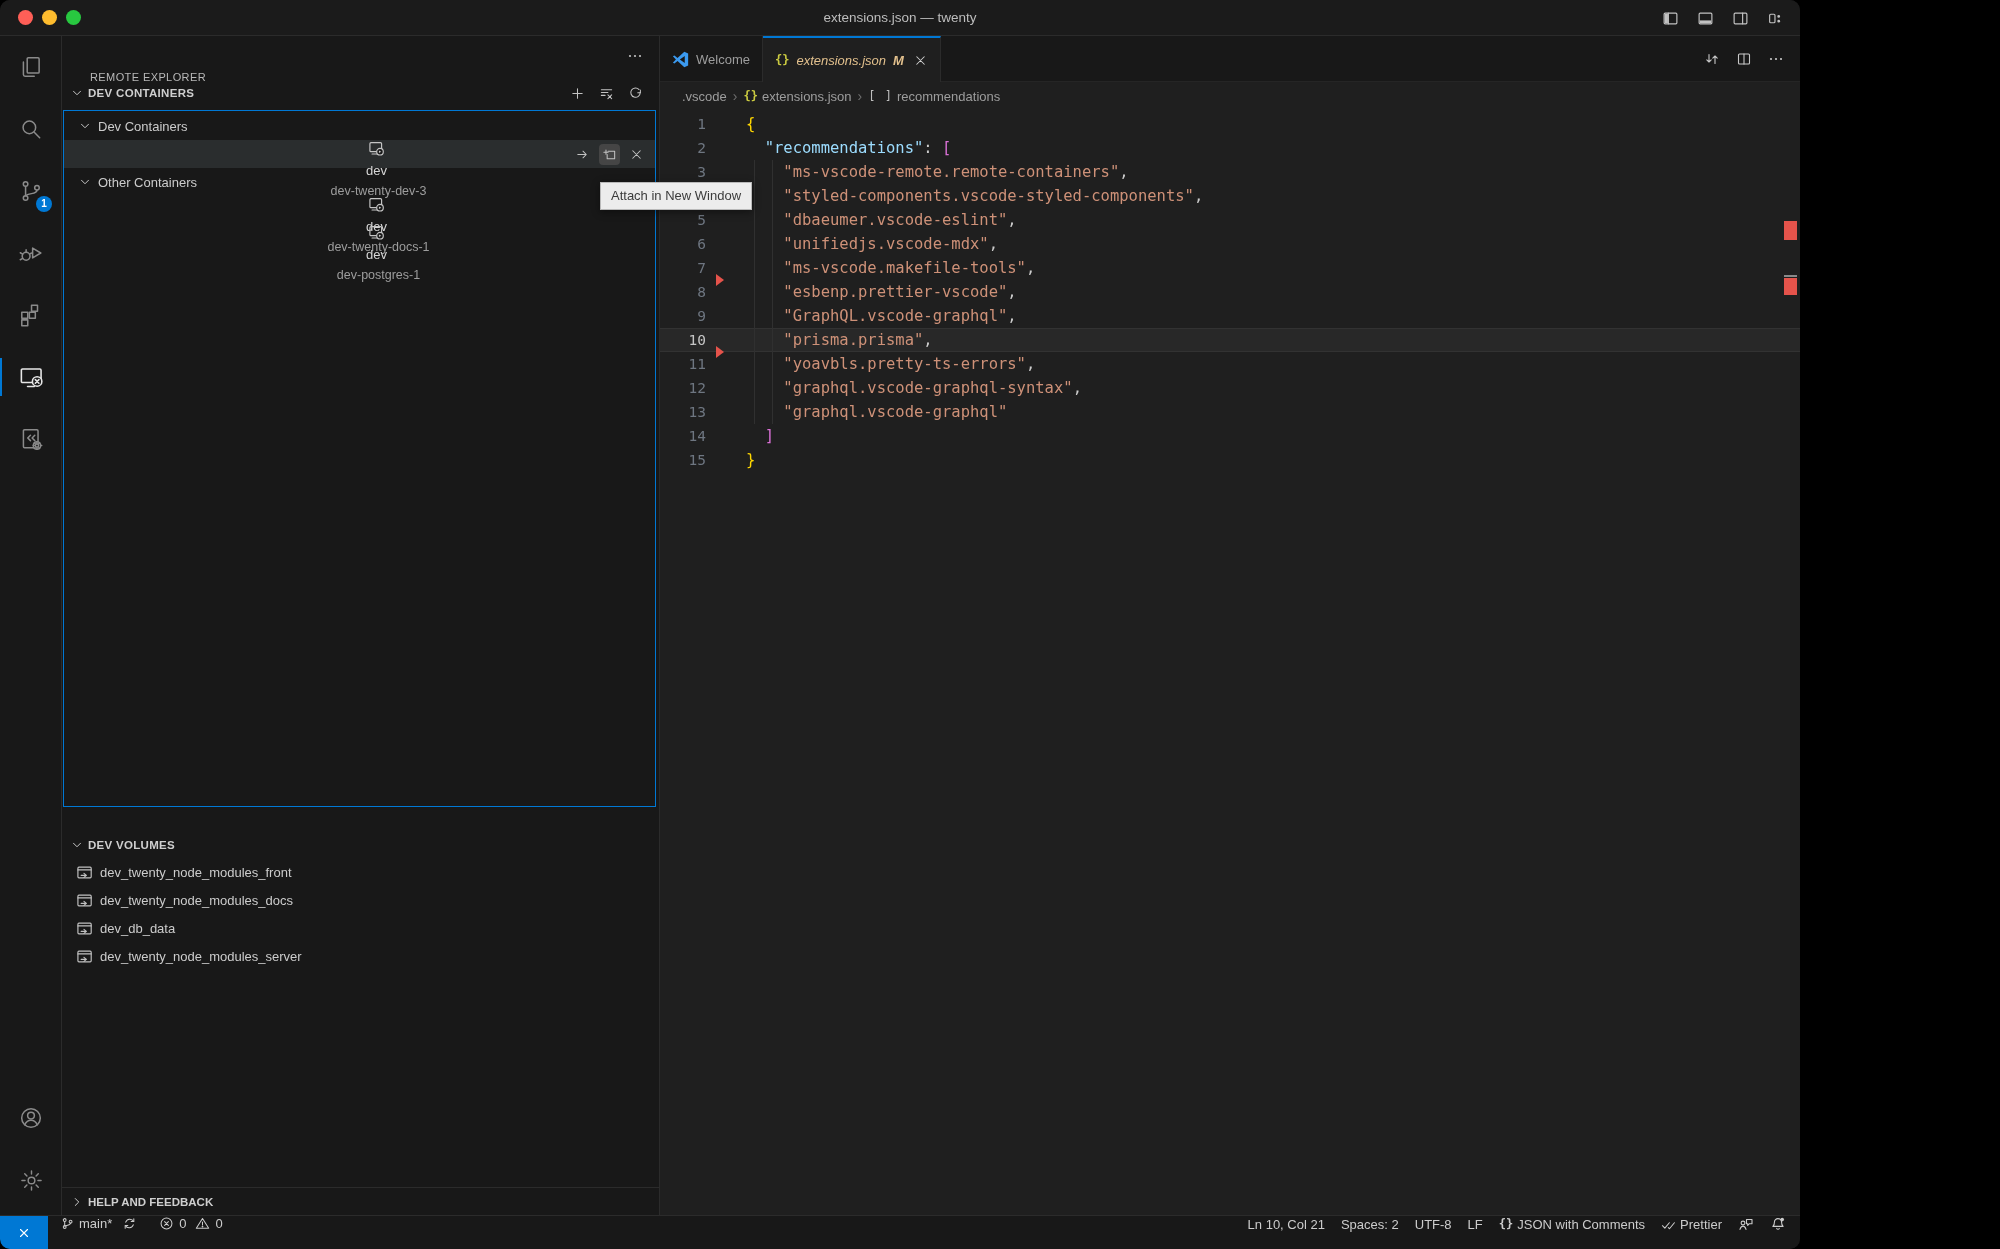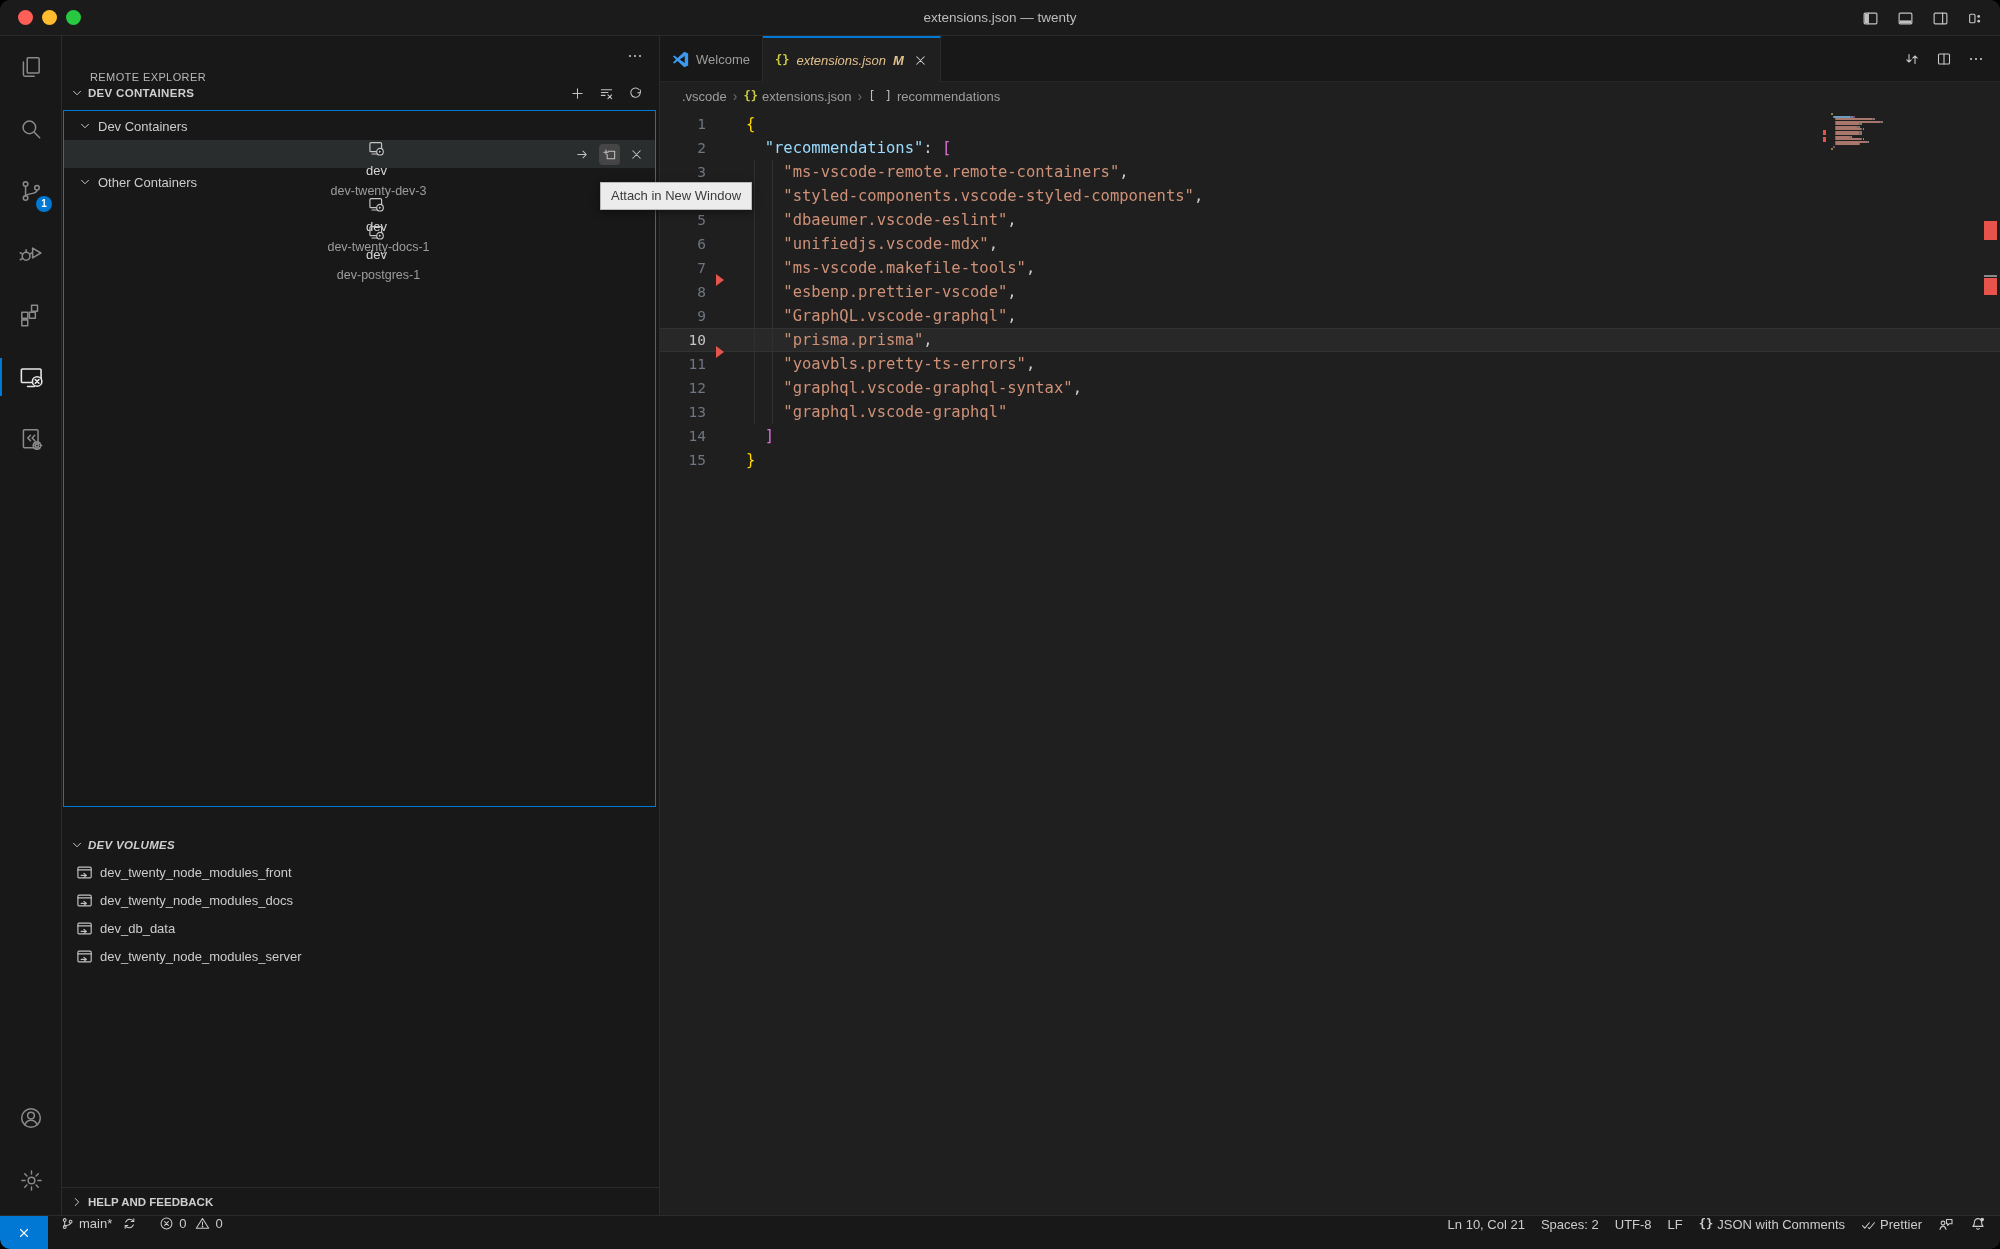--- a/index.html
+++ b/index.html
@@ -1,16 +1,16 @@
 <!DOCTYPE html>
 <html><head>
 <meta charset="utf-8">
 <style>
   html,body{margin:0;padding:0;background:#000;font-family:"Liberation Sans","DejaVu Sans",sans-serif;}
-  .window{position:relative;width:2000px;height:1249px;background:#181818;border-radius:10px;overflow:hidden;font-size:13px;color:#cccccc;}
+  .window{position:relative;width:1800px;height:1249px;background:#181818;border-radius:10px;overflow:hidden;font-size:13px;color:#cccccc;}
   
   .titlebar{position:absolute;left:0;top:0;width:100%;height:36px;background:#1b1b1b;border-bottom:1px solid #2b2b2b;box-sizing:border-box;}
   .traffic{position:absolute;left:18px;top:10px;display:flex;gap:9px;}
   .traffic span{width:15px;height:15px;border-radius:50%;display:block;}
   .tl-red{background:#ff5f57;} .tl-yellow{background:#febc2e;} .tl-green{background:#28c840;}
   .win-title{position:absolute;left:0;right:0;top:0;height:36px;line-height:36px;text-align:center;color:#bdbdbd;font-size:13.5px;}
   .tb-icons{position:absolute;right:16px;top:0;height:36px;display:flex;align-items:center;gap:18px;color:#c2c2c2;}
   .tb-icons span{display:flex;}
   
   .activitybar{position:absolute;left:0;top:36px;bottom:34px;width:62px;background:#181818;border-right:1px solid #2b2b2b;box-sizing:border-box;}
@@ -309,21 +309,21 @@
               <circle cx="11.3" cy="11" r="3.1" fill="#181818"></circle>
               <path d="M10.3 9.8l2.2 1.2-2.2 1.2z" fill="currentColor" stroke="none"></path>
             </svg>
           </span>
           <span class="item-name">dev</span>
           <span class="item-desc">dev-postgres-1</span>
         </div>
       </div>
     <div class="tree-focus-outline"></div>
 
-    <div class="section-header" style="position:absolute;left:0;right:0;top:792px;font-style:italic;">
+    <div class="section-header" style="position:absolute;left:0;right:0;top:792px;">
       <span class="chev">
           <svg viewBox="0 0 16 16" width="14" height="14" fill="none" stroke="currentColor" stroke-width="1.1" stroke-linecap="round" stroke-linejoin="round">
             <path d="M4 6l4 4 4-4"></path>
           </svg>
         </span>
       <span class="section-label">DEV VOLUMES</span>
     </div>
     <div class="volumes" id="volumes" style="top:822px;">
         <div class="vol-row">
           <span class="item-icon">

